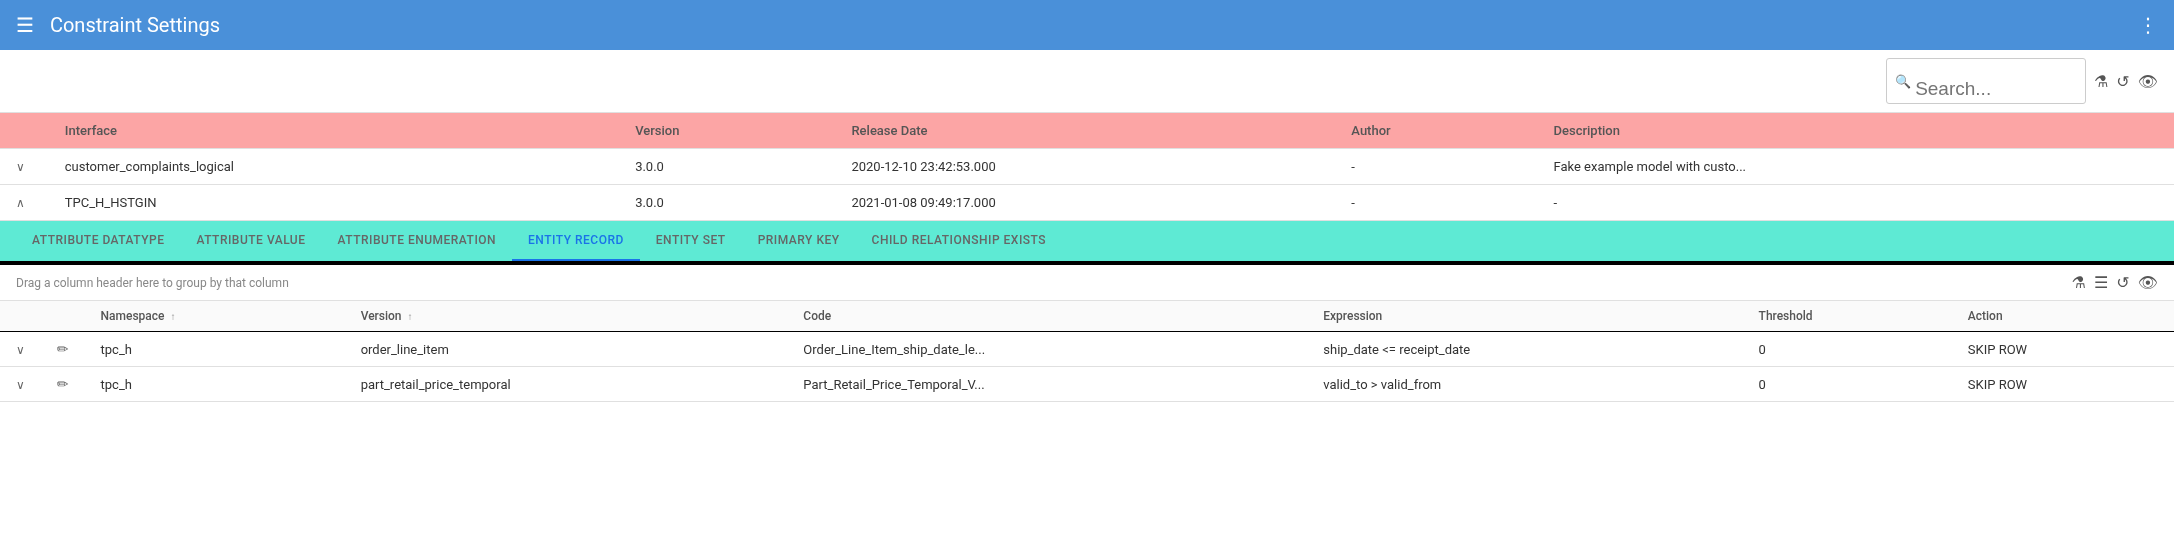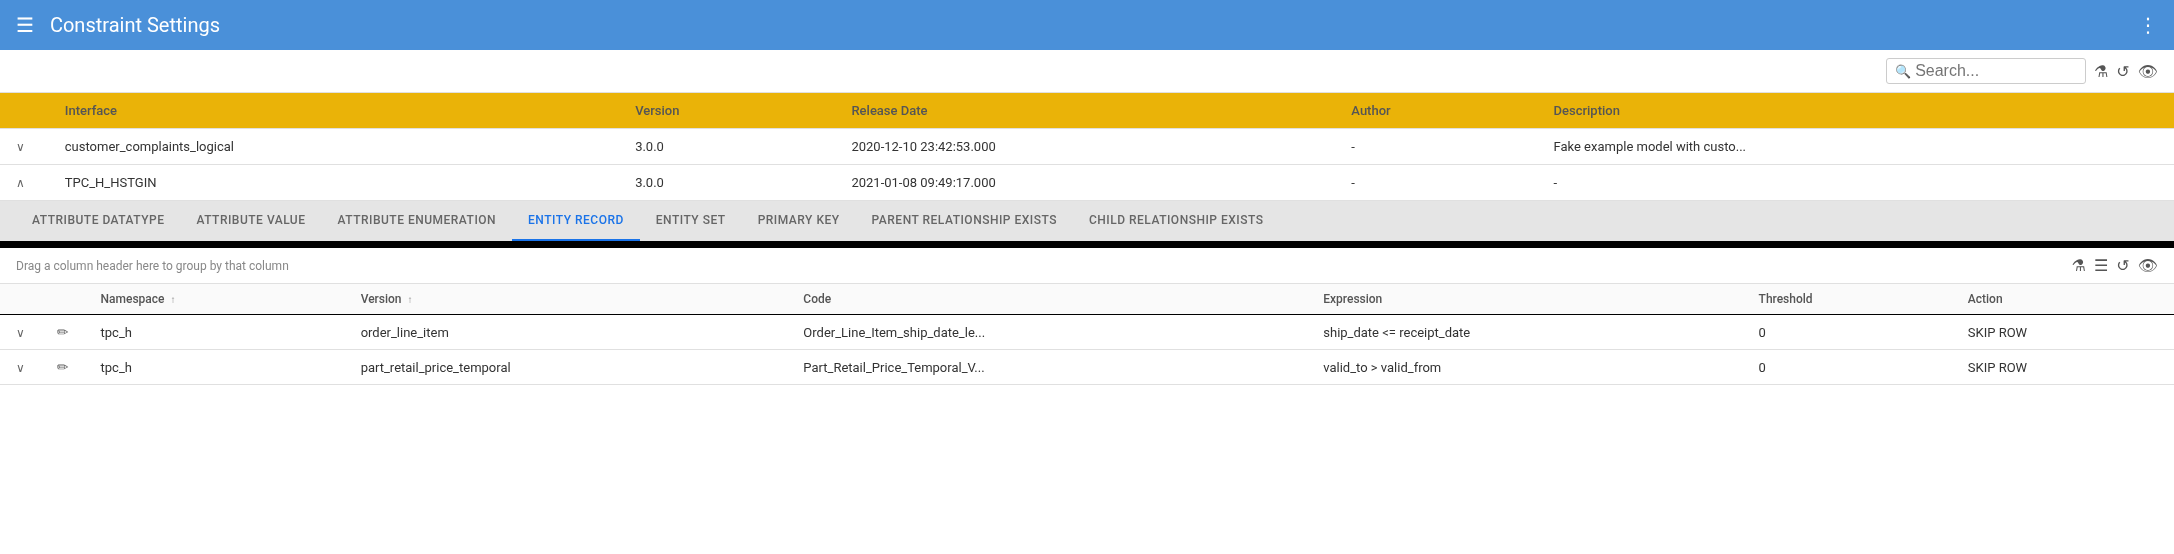--- a/index.html
+++ b/index.html
@@ -35,54 +35,55 @@
       align-items: center;
       border: 1px solid #ccc;
       border-radius: 3px;
       padding: 3px 8px;
       width: 200px;
       background: #fff;
     }
     .search-box input {
       border: none;
       outline: none;
-      font-size: 16px;
+      font-size: 19px;
       width: 100%;
       color: #666;
+      margin-top: 16px;
     }
     .toolbar-icon { color: #555; cursor: pointer; font-size: 16px; }
 
     
     .interfaces-table {
       width: 100%;
       border-collapse: collapse;
       background: #fff;
     }
     .interfaces-table th {
       text-align: left;
       padding: 10px 16px;
       font-weight: 500;
       font-size: 13px;
       color: #555;
       border-bottom: 1px solid #e0e0e0;
-      background: #eab308;
+      background: #fca5a5;
     }
     .interfaces-table td {
       padding: 10px 16px;
       font-size: 13px;
       color: #333;
       border-bottom: 1px solid #e0e0e0;
     }
     .expand-icon { cursor: pointer; color: #666; font-size: 12px; margin-right: 8px; }
 
     
     .tabs {
       display: flex;
-      border-bottom: 7px solid #000000;
-      background: #e5e5e5;
+      border-bottom: 4px solid #000000;
+      background: #5eead4;
       padding: 0 16px;
       gap: 0;
     }
     .tab {
       padding: 12px 16px;
       font-size: 12px;
       font-weight: 500;
       color: #666;
       cursor: pointer;
       text-transform: uppercase;
@@ -188,21 +189,20 @@
   </tbody>
 </table>
 
 <div class="tabs">
   <div class="tab">ATTRIBUTE DATATYPE</div>
   <div class="tab">ATTRIBUTE VALUE</div>
   <div class="tab">ATTRIBUTE ENUMERATION</div>
   <div class="tab active">ENTITY RECORD</div>
   <div class="tab">ENTITY SET</div>
   <div class="tab">PRIMARY KEY</div>
-  <div class="tab">PARENT RELATIONSHIP EXISTS</div>
   <div class="tab">CHILD RELATIONSHIP EXISTS</div>
 </div>
 
 <div class="constraint-section">
   <div class="drag-hint">
     <span>Drag a column header here to group by that column</span>
     <div class="drag-hint-icons">
       <span class="toolbar-icon">⚗</span>
       <span class="toolbar-icon">☰</span>
       <span class="toolbar-icon">↺</span>

